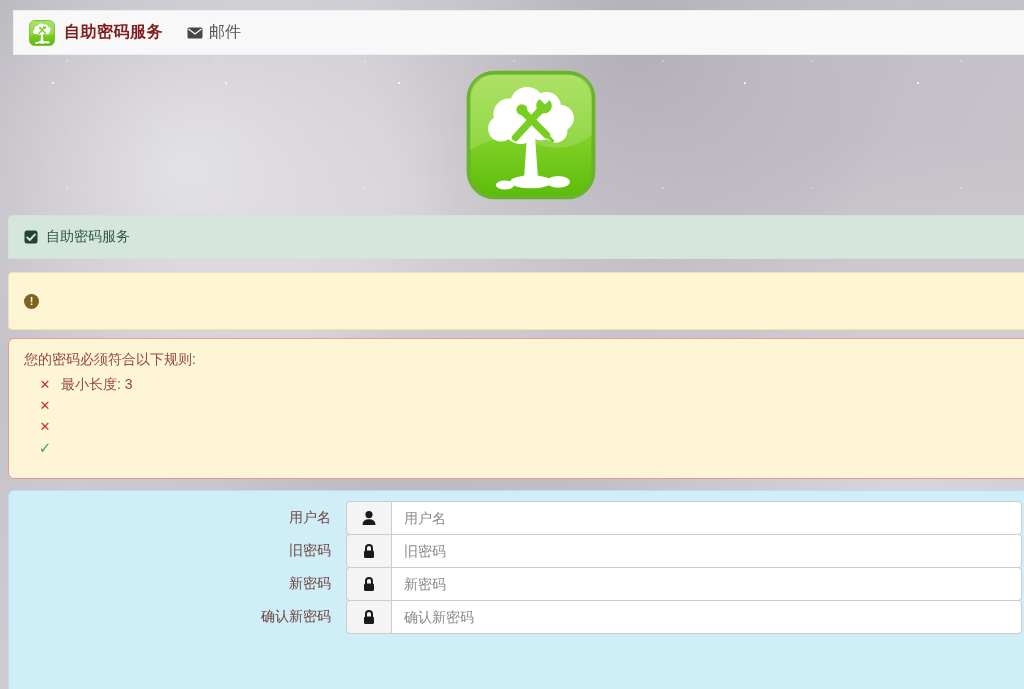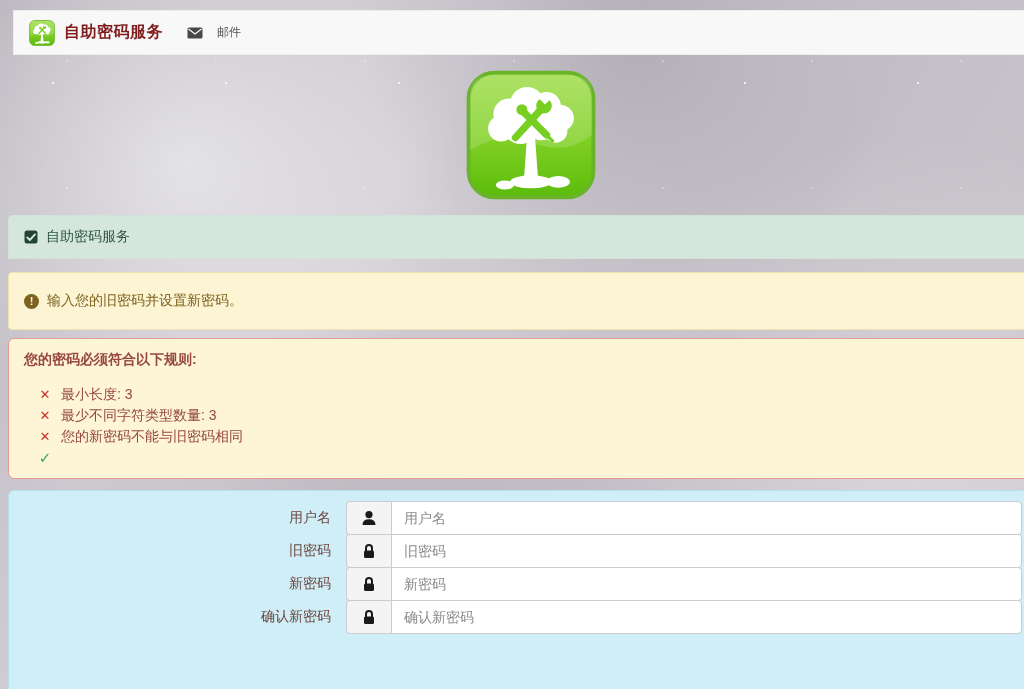--- a/index.html
+++ b/index.html
@@ -31,21 +31,21 @@
 
   
   .navbar {
     position: absolute; left: 13px; top: 10px; width: 1025px; height: 45px;
     background: #f8f8f8; border: 1px solid #ededed;
     display: flex; align-items: center; padding: 0 15px;
   }
   .brand { display: flex; align-items: center; gap: 9px; text-decoration: none; cursor: pointer; }
   .brand-logo { width: 26px; height: 26px; }
   .brand-text { font-size: 16px; font-weight: 700; color: #7f1d1d; letter-spacing: .5px; }
-  .nav-mail { display: flex; align-items: center; gap: 14px; margin-left: 24px; cursor: pointer; color: #555; font-size: 12px; }
+  .nav-mail { display: flex; align-items: center; gap: 6px; margin-left: 24px; cursor: pointer; color: #555; font-size: 16px; }
   .nav-mail svg { display: block; }
 
   
   .logo-big { position: absolute; left: 466px; top: 70px; width: 130px; height: 130px; }
 
   
   .panel-heading {
     position: absolute; left: 8px; top: 215px; width: 1030px; height: 44px;
     background: #d5e7dc; border: 1px solid #cfe3d6; border-radius: 4px 4px 0 0;
     display: flex; align-items: center; gap: 8px; padding: 0 15px;
@@ -65,21 +65,21 @@
     color: #fcf4d3; font-size: 11px; font-weight: 700; line-height: 15px;
     text-align: center; flex: 0 0 auto;
   }
 
   
   .policy {
     position: absolute; left: 8px; top: 338px; width: 1030px; height: 141px;
     background: #fdf5d5; border: 1px solid #e89b94; border-radius: 6px;
     padding: 12px 15px; color: #96483c; font-size: 14px;
   }
-  .policy-title { margin-bottom: 15px; font-weight: bold; }
+  .policy-title { margin-bottom: 5px; }
   .policy-list { list-style: none; }
   .policy-item { display: flex; align-items: center; gap: 9px; line-height: 21px; padding-left: 14px; }
   .mark { width: 14px; text-align: center; font-weight: 700; font-size: 13px; }
   .mark.fail { color: #c9302c; }
   .mark.pass { color: #3c9e62; font-weight: 400; font-size: 15px; }
 
   
   .form-panel {
     position: absolute; left: 8px; top: 490px; width: 1030px; height: 285px;
     background: #cfeef8; border: 1px solid #b5e1ee; border-radius: 6px;
@@ -166,37 +166,34 @@
 <div class="panel-heading">
   <svg class="check-square" viewBox="0 0 14 14">
     <rect x="0.5" y="0.5" width="13" height="13" rx="2.5" fill="#234434"></rect>
     <path d="M3.2 7.4 L5.8 10 L11 4.4" stroke="#d5e7dc" stroke-width="1.9" fill="none" stroke-linecap="round" stroke-linejoin="round"></path>
   </svg>
   <span>自助密码服务</span>
 </div>
 
 <div class="alert-warning">
   <span class="excl-icon">!</span>
-  <span>输入您的旧密码并设置新密码。</span>
 </div>
 
 <div class="policy">
   <div class="policy-title">您的密码必须符合以下规则:</div>
   <ul class="policy-list">
     <li class="policy-item">
       <span class="mark fail">✕</span>
       <span>最小长度: 3</span>
     </li>
     <li class="policy-item">
       <span class="mark fail">✕</span>
-      <span>最少不同字符类型数量: 3</span>
     </li>
     <li class="policy-item">
       <span class="mark fail">✕</span>
-      <span>您的新密码不能与旧密码相同</span>
     </li>
     <li class="policy-item">
       <span class="mark pass">✓</span>
     </li>
   </ul>
 </div>
 
 <div class="form-panel">
 
   <div class="form-row">

